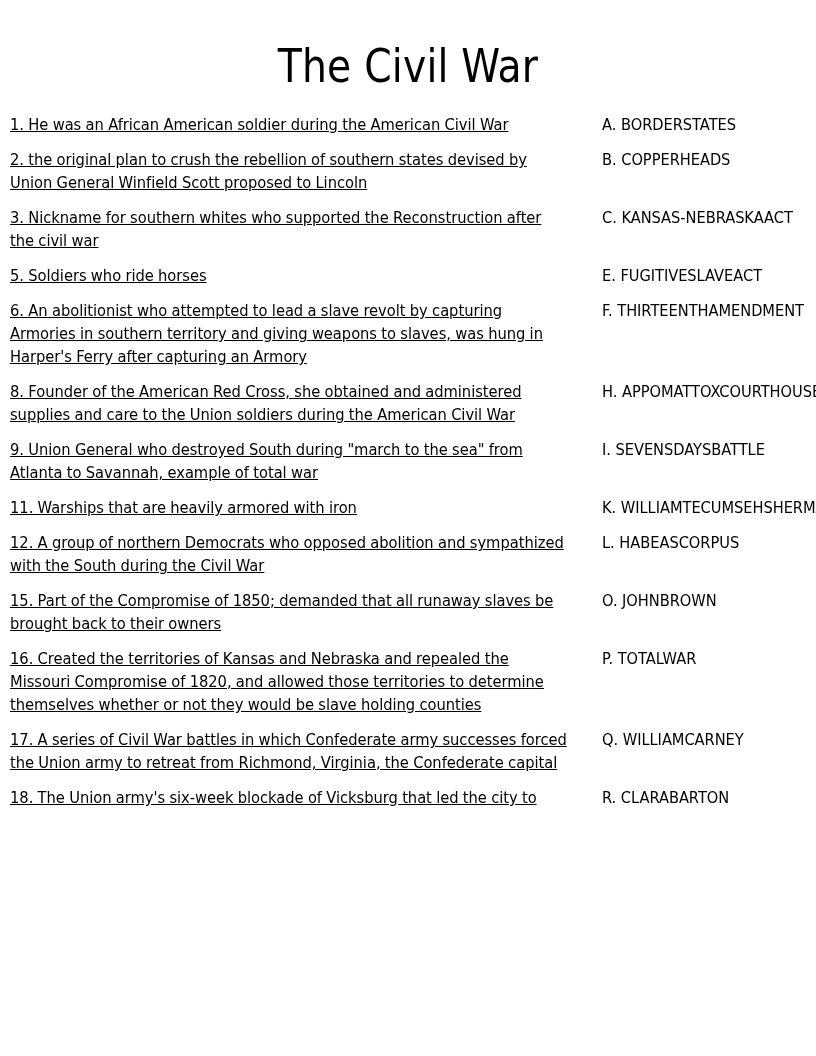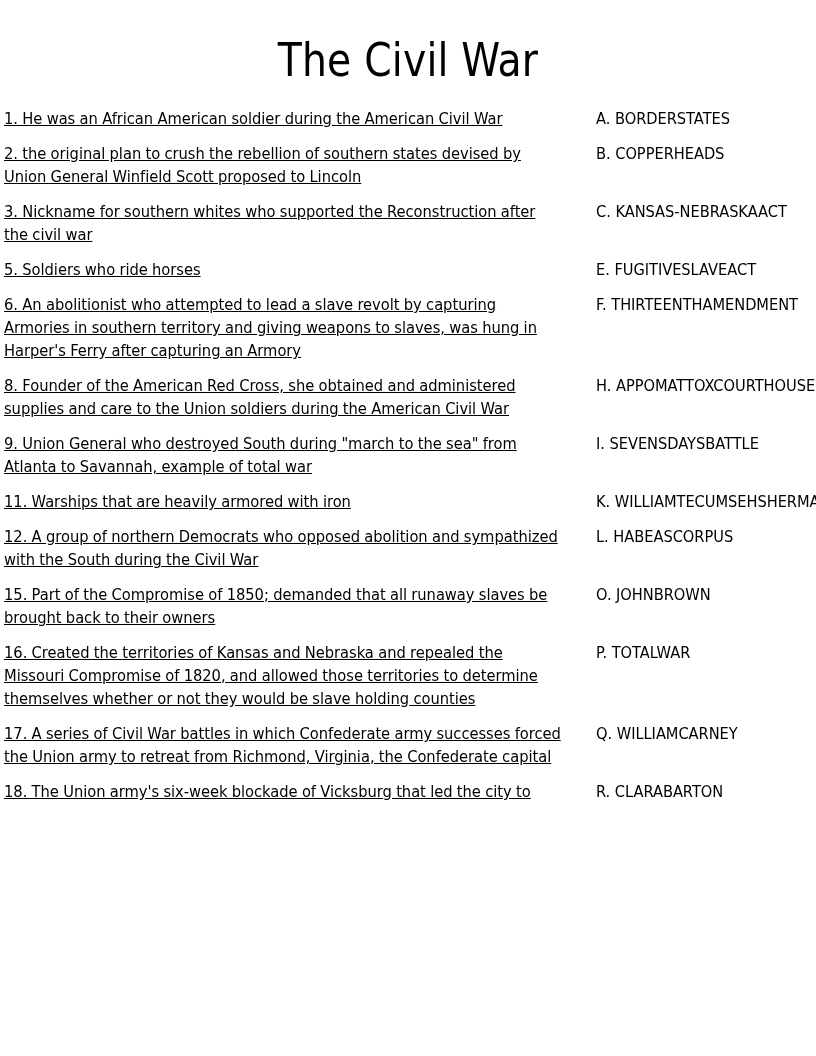--- a/index.html
+++ b/index.html
@@ -15,21 +15,21 @@
     font-family: "DejaVu Sans", "Liberation Sans", sans-serif;
     color: #000000;
     -webkit-font-smoothing: antialiased;
   }
 
   .page {
     position: relative;
     width: 816px;
     height: 1056px;
     box-sizing: border-box;
-    padding: 4px;
+    padding: 10px;
     overflow: hidden;
   }
 
   .worksheet-title {
     text-align: center;
     font-size: 47px;
     line-height: 56px;
     font-weight: 400;
     letter-spacing: 0.2px;
     margin: 0;

